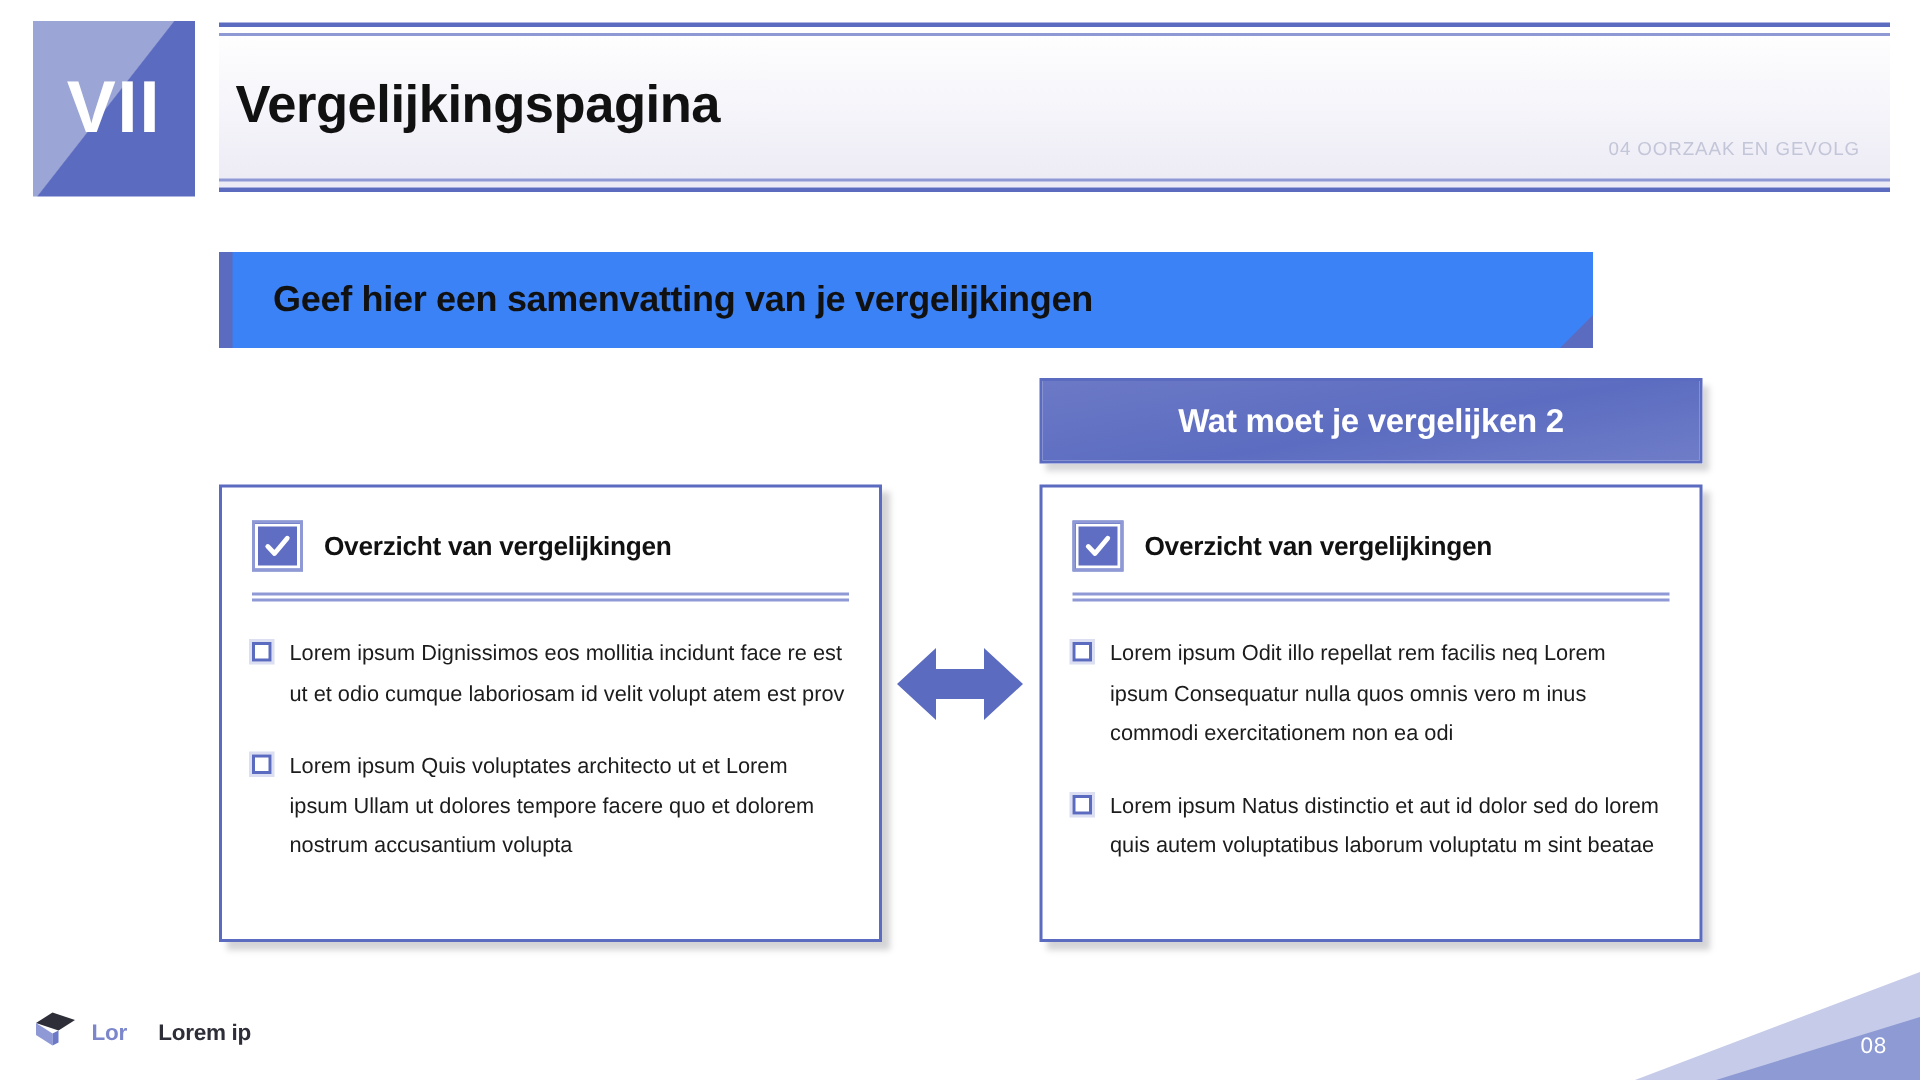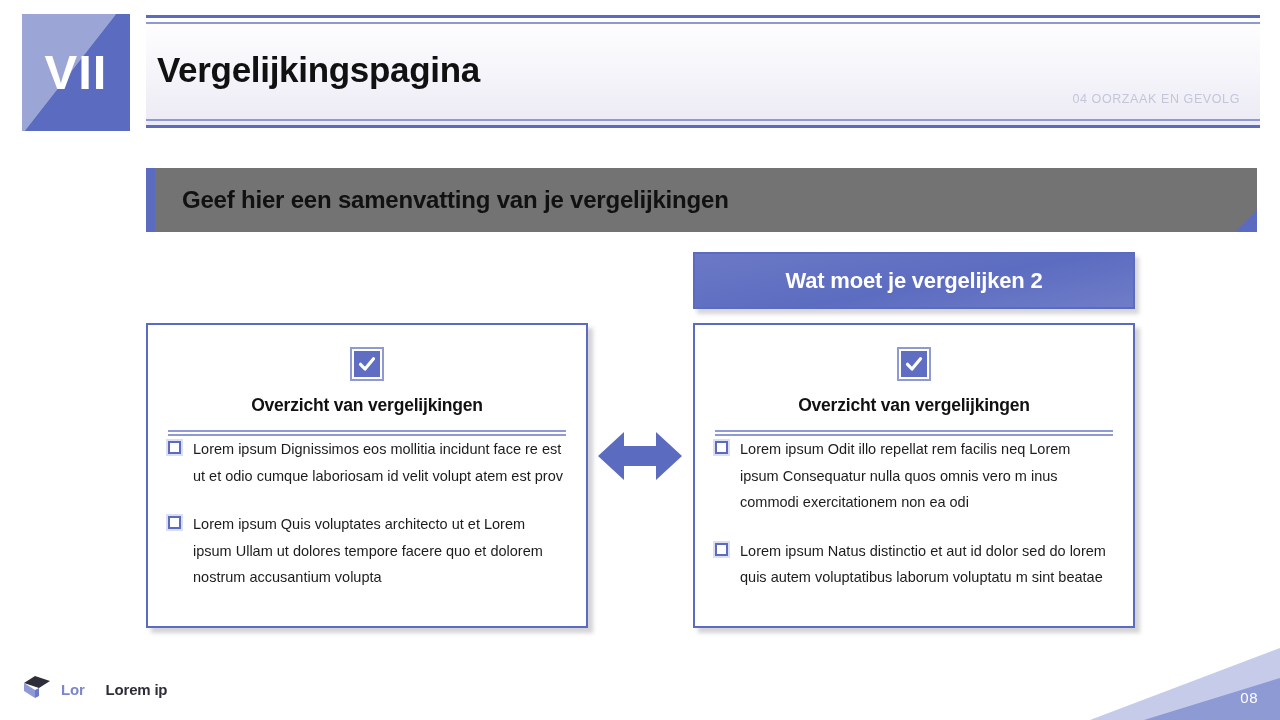--- a/index.html
+++ b/index.html
@@ -39,22 +39,22 @@
     font-size: 35px; font-weight: bold; color: #111111; letter-spacing: -0.3px;
   }
   .header-eyebrow {
     position: absolute; right: 20px; bottom: 19px;
     font-size: 12.5px; color: #c3c6d8; letter-spacing: 0.6px;
   }
 
   
   .summary {
     position: absolute; left: 146px; top: 168px;
-    width: 1111px; height: 64px;
-    background: #737373;
+    width: 916px; height: 64px;
+    background: #3b82f6;
     display: flex; align-items: center;
   }
   .summary-accent {
     position: absolute; left: 0; top: 0; width: 9px; height: 100%;
     background: #5b6bbf;
   }
   .summary-corner {
     position: absolute; right: 0; bottom: 0;
     width: 0; height: 0;
     border-left: 22px solid transparent;
@@ -88,38 +88,38 @@
   
   .card {
     position: absolute; top: 323px; height: 305px;
     background: #ffffff; border: 2px solid #5b6bbf;
     box-shadow: 5px 5px 4px rgba(120,120,130,0.32);
     padding: 22px 20px 0 20px;
   }
   .card.left  { left: 146px; width: 442px; }
   .card.right { left: 693px; width: 442px; }
 
-  .card-title-row { display: flex; align-items: center; gap: 14px; flex-direction: column; }
+  .card-title-row { display: flex; align-items: center; gap: 14px; }
   .check-box {
     width: 34px; height: 34px; flex: 0 0 34px;
     background: #5f6ec2; border: 2px solid #8e99d6;
     box-shadow: inset 0 0 0 2px #ffffff;
     display: flex; align-items: center; justify-content: center;
   }
   .check-box svg { display: block; }
   .card-title {
     font-size: 17.5px; font-weight: bold; color: #111; letter-spacing: -0.2px;
   }
   .divider {
     margin-top: 14px; height: 6px;
     border-top: 2px solid #8e99d6; border-bottom: 2px solid #8e99d6;
     background: #ffffff;
   }
 
-  .bullets { }
+  .bullets { margin-top: 22px; }
   .bullet { display: flex; gap: 12px; margin-bottom: 22px; }
   .bullet-box {
     flex: 0 0 13px; width: 13px; height: 13px; margin-top: 5px;
     background: #ffffff; border: 2px solid #5b6bbf;
     box-shadow: 0 0 0 2px #dcdff2;
   }
   .bullet-text {
     font-size: 14.5px; line-height: 26.5px; color: #1c1c1c;
   }
 

